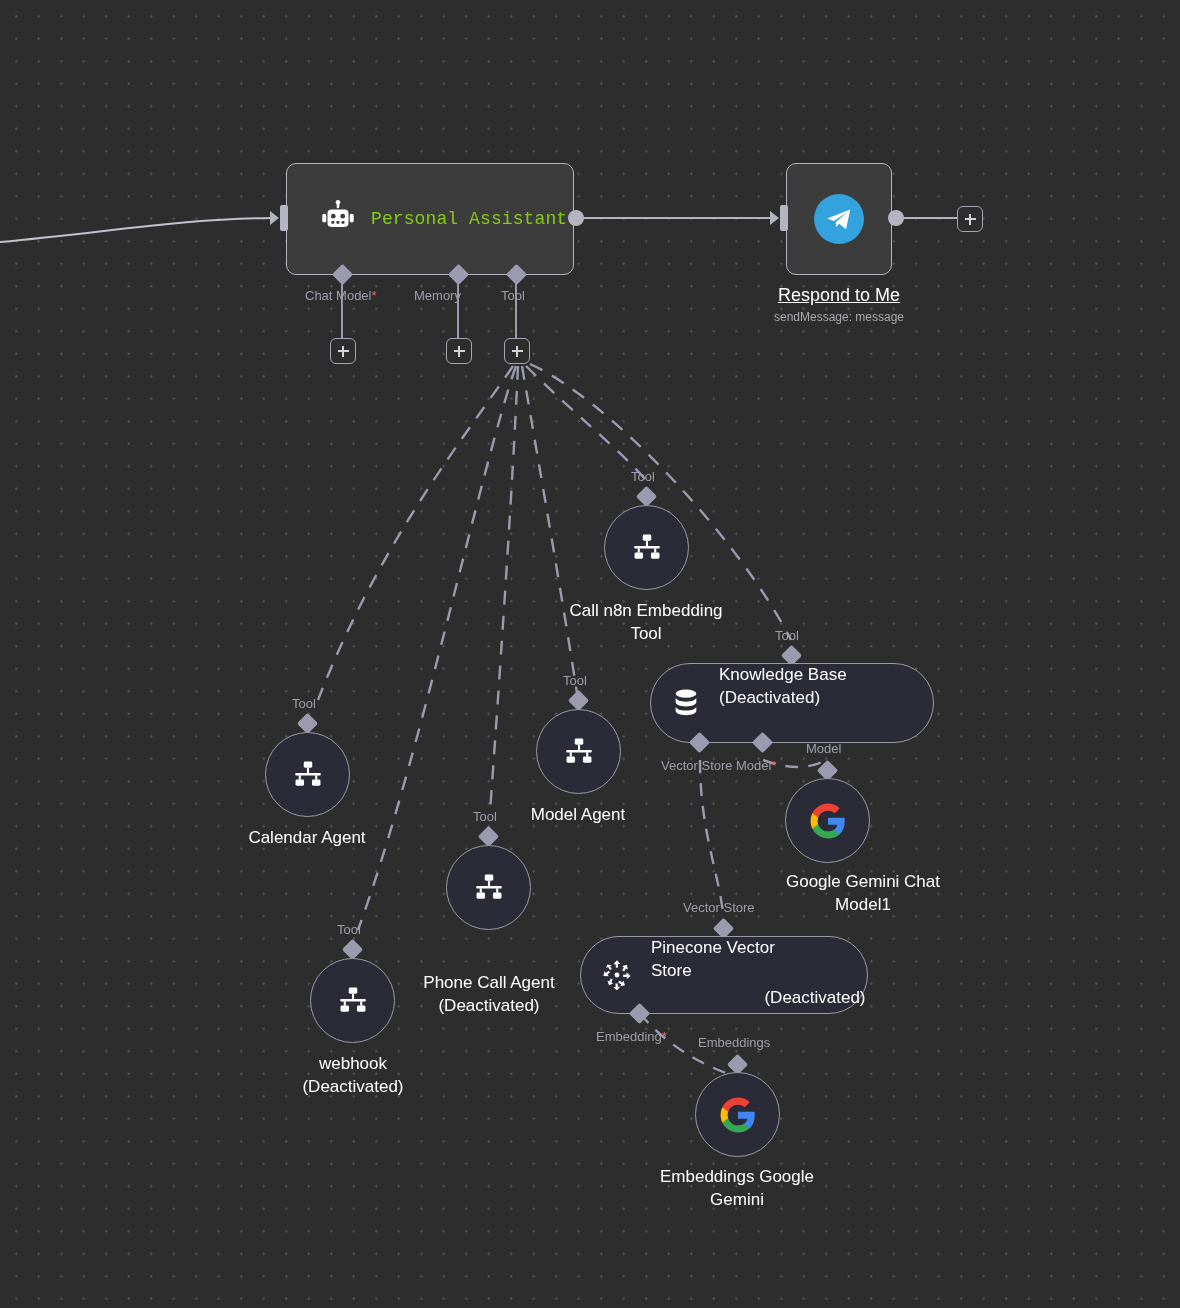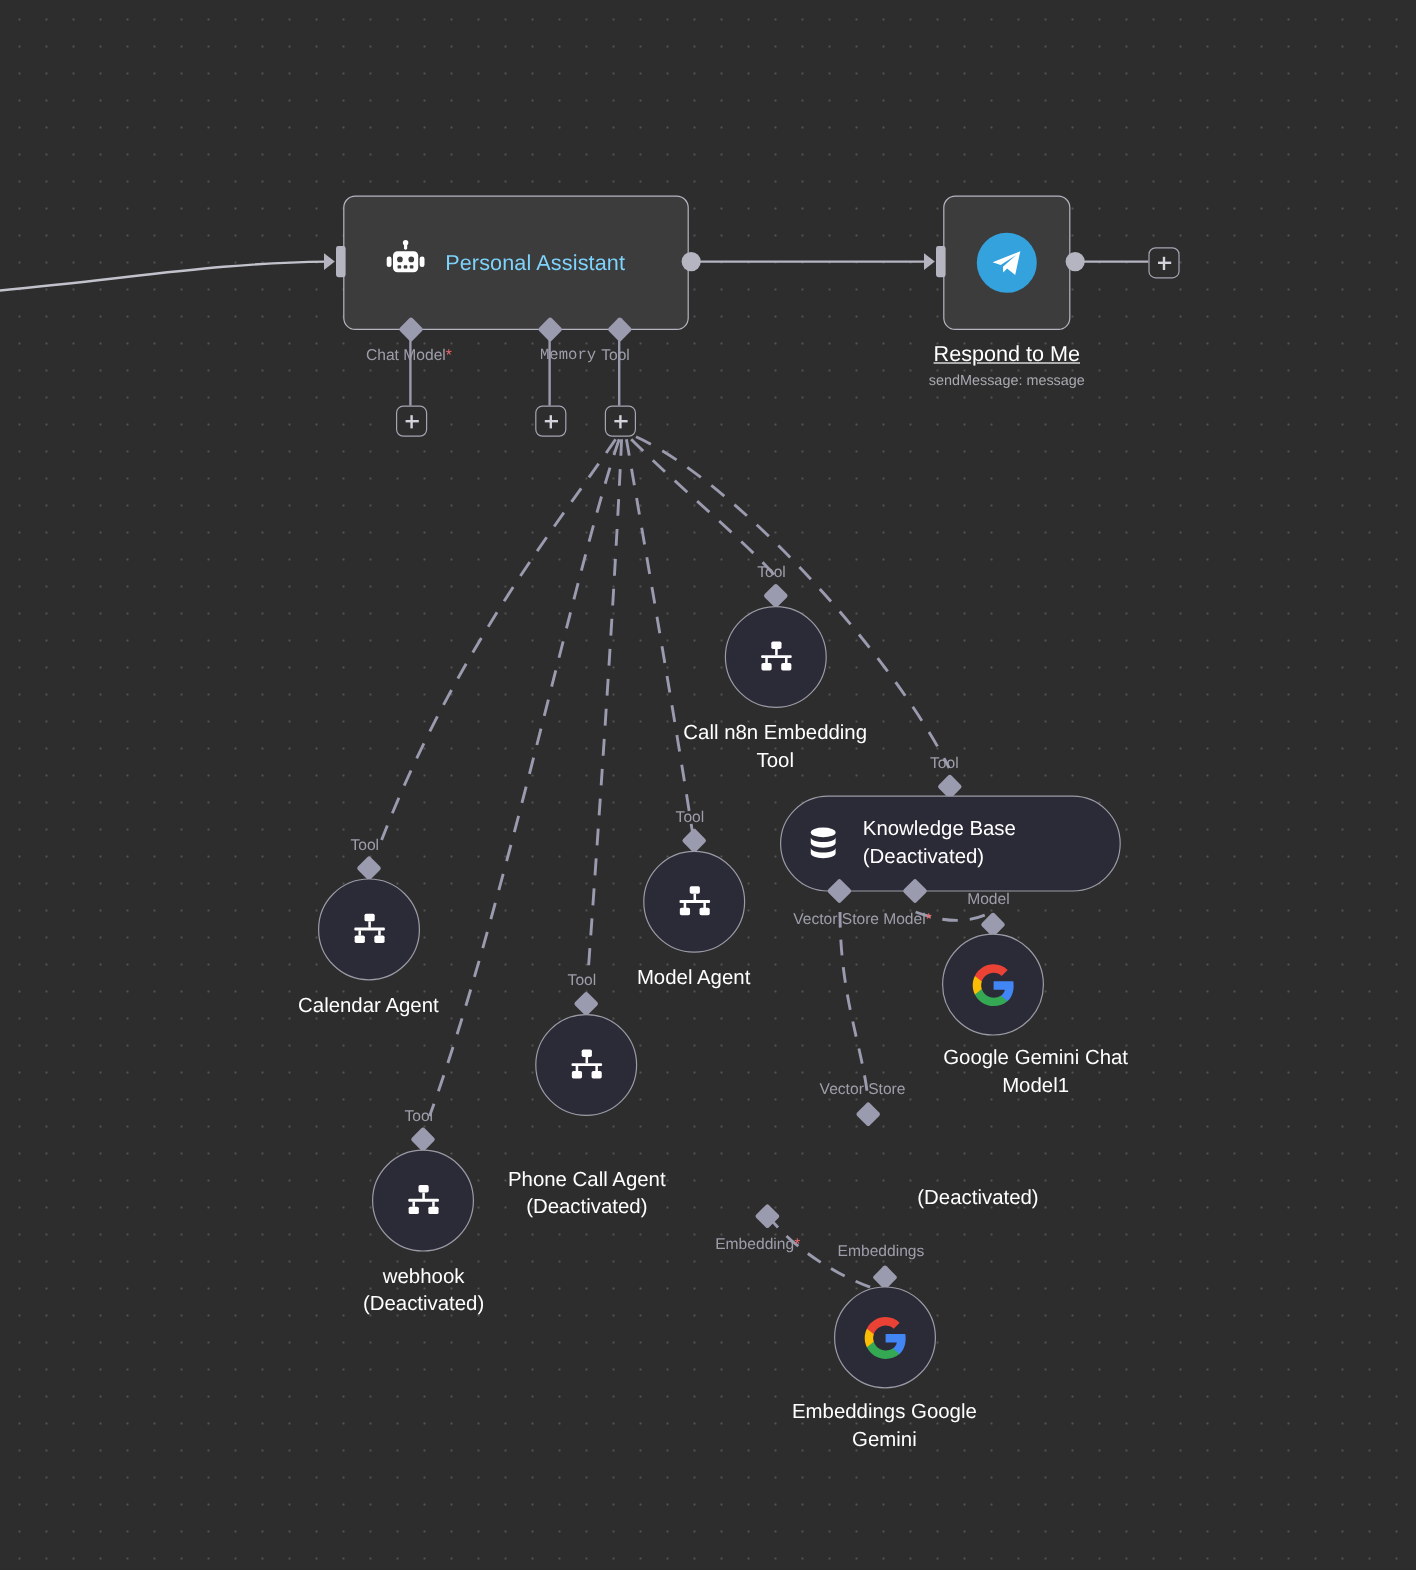--- a/index.html
+++ b/index.html
@@ -21,22 +21,22 @@
   .node{position:absolute;box-sizing:border-box;}
 
   
   .rect-node{
     background:#3c3c3c;
     border:1.5px solid #b5b5c2;
     border-radius:10px;
     display:flex;align-items:center;
   }
   .rect-node .nlabel{
-    color:#7dd3fc;font-size:18px;
-    margin-left:12px;letter-spacing:.1px;
+    color:#84cc16;font-size:18px;
+    margin-left:12px;letter-spacing:.1px;font-family:Liberation Mono, monospace;
   }
   .rect-node .nicon{margin-left:30px;display:flex;align-items:center;}
 
   
   .sq-node{
     background:#3c3c3c;
     border:1.5px solid #b5b5c2;
     border-radius:10px;
     display:flex;align-items:center;justify-content:center;
   }
@@ -47,21 +47,21 @@
     border:1.5px solid #9b9ba6;
     border-radius:50%;
     display:flex;align-items:center;justify-content:center;
   }
 
   
   .pill-node{
     background:#2b2b38;
     border:1.5px solid #9b9ba6;
     border-radius:999px;
-    display:flex;align-items:center;
+    display:flex;
     padding:0 18px;
   }
   .pill-node .picon{flex:0 0 auto;display:flex;align-items:center;}
   .pill-node .plabel{
     color:#fff;font-size:17px;margin-left:16px;line-height:1.33;
   }
 
   
   .caption{
     position:absolute;text-align:center;color:#ffffff;
@@ -173,21 +173,21 @@
   <div class="instub" style="left:280px;top:205px;"></div>
   <div class="inarrow" style="left:270px;top:211px;"></div>
 
   <div class="dot" style="left:568px;top:210px;"></div>
 
   <div class="diamond" style="left:335px;top:267px;"></div>
   <div class="diamond" style="left:451px;top:267px;"></div>
   <div class="diamond" style="left:509px;top:267px;"></div>
 
   <div class="portlabel" style="left:305px;top:288px;"><span>Chat Model</span><span class="req">*</span></div>
-  <div class="portlabel" style="left:450px;top:288px;font-family:Liberation Mono, monospace;">Memory</div>
+  <div class="portlabel" style="left:414px;top:288px;">Memory</div>
   <div class="portlabel" style="left:501px;top:288px;">Tool</div>
 
   <div class="plusbtn" style="left:330px;top:338px;"></div>
   <div class="plusbtn" style="left:446px;top:338px;"></div>
   <div class="plusbtn" style="left:504px;top:338px;"></div>
 
   <div class="node sq-node" style="left:786px;top:163px;width:106px;height:112px;">
     <span class="tg">
       <svg width="30" height="30" viewBox="0 0 24 24">
         <path d="M2.5 11.6 L21 4.3 L17.6 20.1 L12.2 15.8 L9.6 18.4 L9.4 14.6 L18.3 6.8 L7.9 13.5 Z" fill="#ffffff"></path>
@@ -311,20 +311,38 @@
       <path fill="#fbbc05" d="M11.6 28c-.4-1.3-.7-2.7-.7-4s.3-2.7.7-4v-5.8H4.3C2.8 17.2 2 20.5 2 24s.8 6.8 2.3 9.8l7.3-5.8z"></path>
       <path fill="#ea4335" d="M24 10.9c3.3 0 6.2 1.1 8.5 3.3l6.3-6.3C35 4.3 30 2 24 2 15.4 2 7.9 6.9 4.3 14.2l7.3 5.8c1.7-5.2 6.6-9.1 12.4-9.1z"></path>
     </svg>
   </div>
   <div class="caption" style="left:763px;top:871px;width:200px;">
     <span>Google Gemini Chat</span><br><span>Model1</span>
   </div>
 
   <div class="diamond" style="left:716px;top:921px;"></div>
   <div class="portlabel" style="left:683px;top:900px;">Vector Store</div>
+  <div class="node pill-node" style="left:580px;top:936px;width:288px;height:78px;">
+    <span class="picon">
+      <svg width="36" height="36" viewBox="0 0 24 24" fill="#ffffff">
+        <path d="M12 2.2 l2.1 2.4 -1.5 .1 .15 2.3 -1.5 .1 -.15-2.3 -1.5 .1z"></path>
+        <path d="M18.6 5.2 l.6 3.1 -1.3-.7 -1.1 2.0 -1.3-.7 1.1-2.0 -1.3-.7z"></path>
+        <path d="M5.4 5.2 l3.3 .1 -1.3 .7 1.1 2.0 -1.3 .7 -1.1-2.0 -1.3 .7z"></path>
+        <path d="M21 12.6 l-2.4 2.1 -.1-1.5 -2.3 .15 -.1-1.5 2.3-.15 -.1-1.5z"></path>
+        <path d="M3 12.6 l.6-3.1 1.0 1.1 1.7-1.5 1.0 1.1 -1.7 1.5 1.0 1.1z"></path>
+        <path d="M17.3 18.9 l-3.1 .6 .7-1.3 -2.0-1.1 .7-1.3 2.0 1.1 .7-1.3z"></path>
+        <path d="M6.7 18.9 l-1.1-3.1 1.3 .6 .9-2.1 1.3 .6 -.9 2.1 1.3 .6z"></path>
+        <path d="M12 22.2 l-2.4-2.1 1.5-.1 -.15-2.3 1.5-.1 .15 2.3 1.5-.1z"></path>
+        <circle cx="12" cy="12" r="1.6"></circle>
+      </svg>
+    </span>
+    <span class="plabel">
+      <span>Pinecone Vector</span><br><span>Store</span>
+    </span>
+  </div>
   <div class="caption" style="left:695px;top:987px;width:240px;text-align:center;">(Deactivated)</div>
   <div class="diamond" style="left:632px;top:1006px;"></div>
   <div class="portlabel" style="left:596px;top:1029px;"><span>Embedding</span><span class="req">*</span></div>
 
   <div class="diamond" style="left:730px;top:1057px;"></div>
   <div class="portlabel" style="left:698px;top:1035px;">Embeddings</div>
   <div class="node circ-node" style="left:695px;top:1072px;width:85px;height:85px;">
     <svg width="38" height="38" viewBox="0 0 48 48">
       <path fill="#4285f4" d="M45.1 24.5c0-1.6-.1-3.2-.4-4.7H24v8.9h11.8c-.5 2.8-2.1 5.1-4.4 6.7v5.6h7.1c4.2-3.8 6.6-9.5 6.6-16.5z"></path>
       <path fill="#34a853" d="M24 46c6 0 11-2 14.6-5.4l-7.1-5.6c-2 1.3-4.5 2.1-7.5 2.1-5.8 0-10.7-3.9-12.4-9.1H4.3v5.8C7.9 41.1 15.4 46 24 46z"></path>

